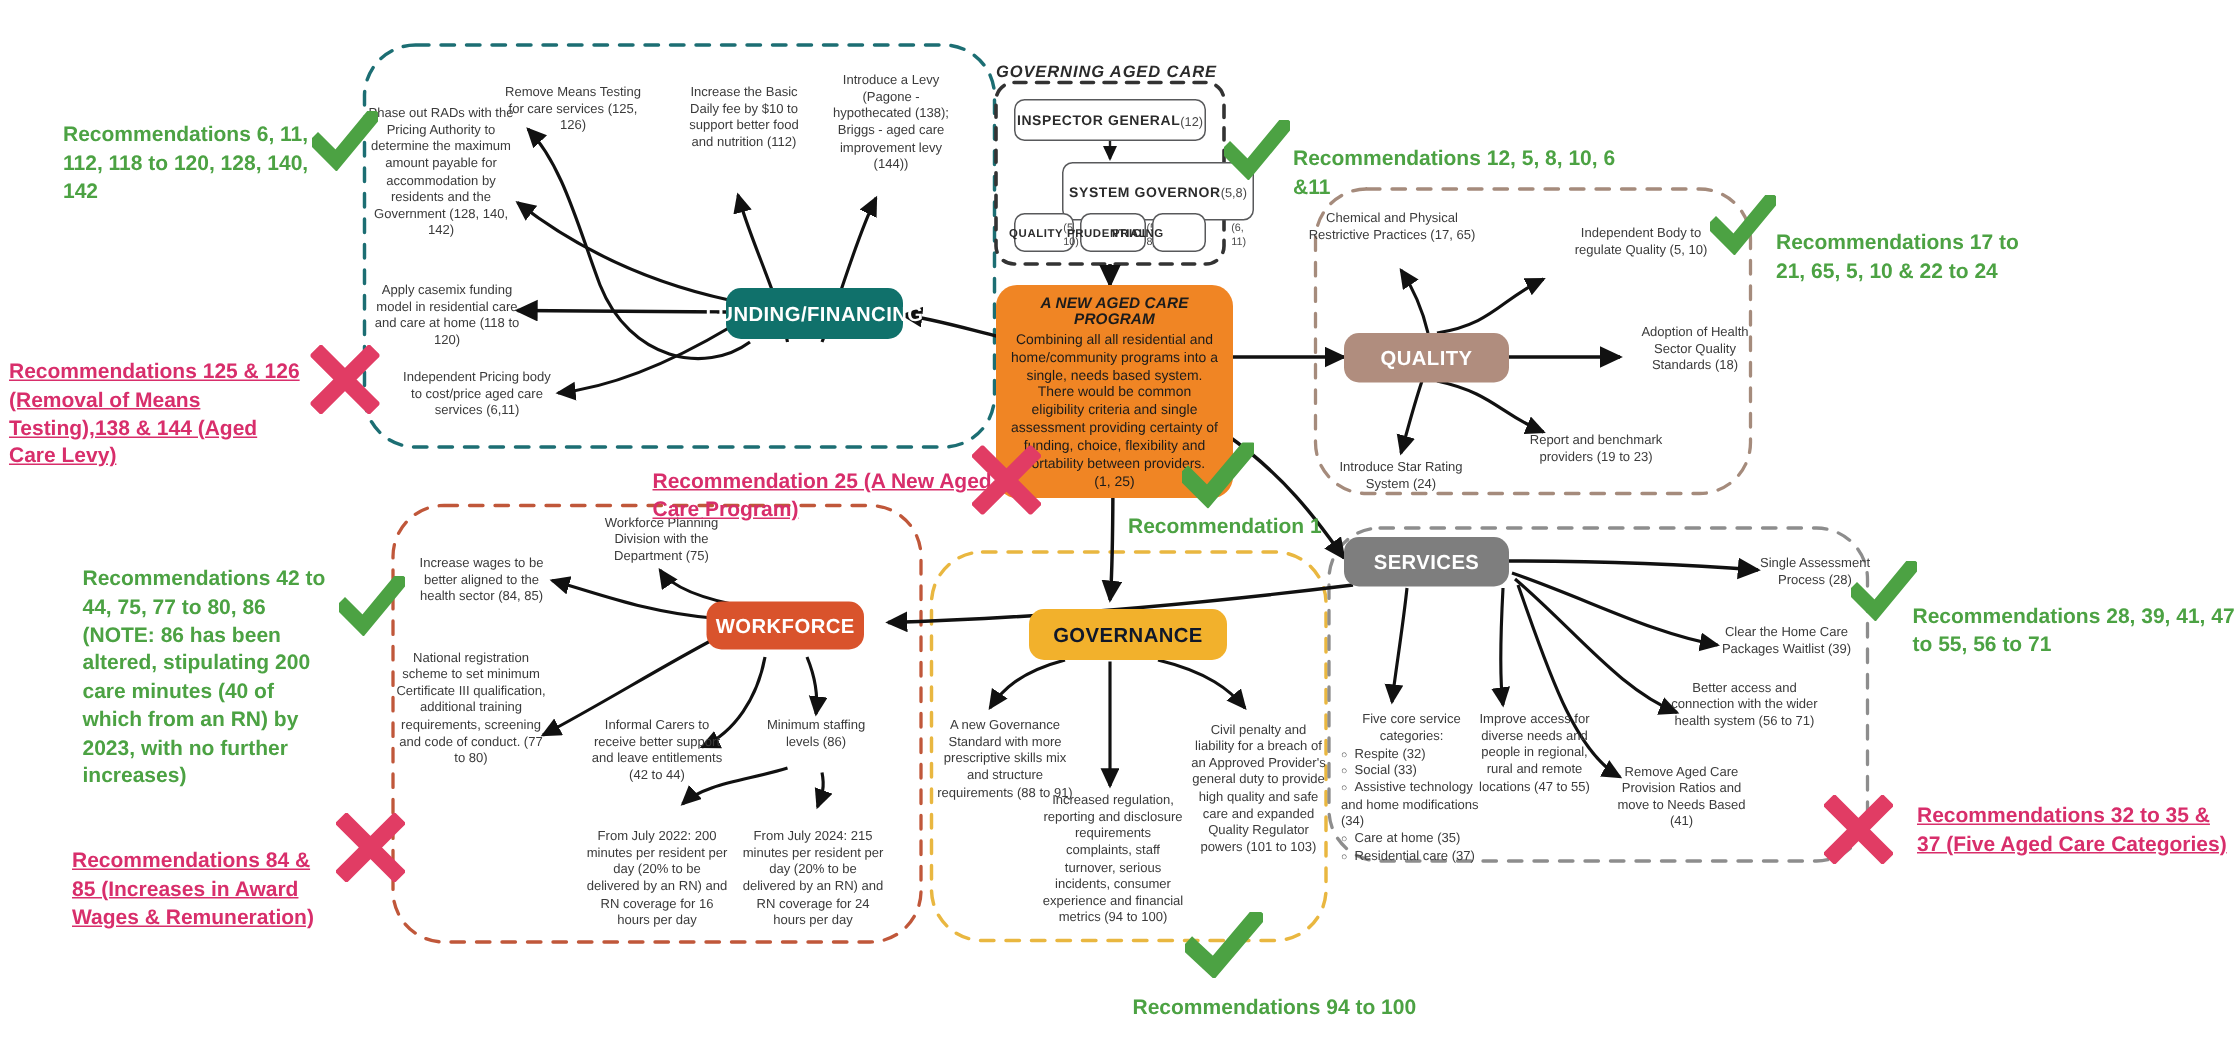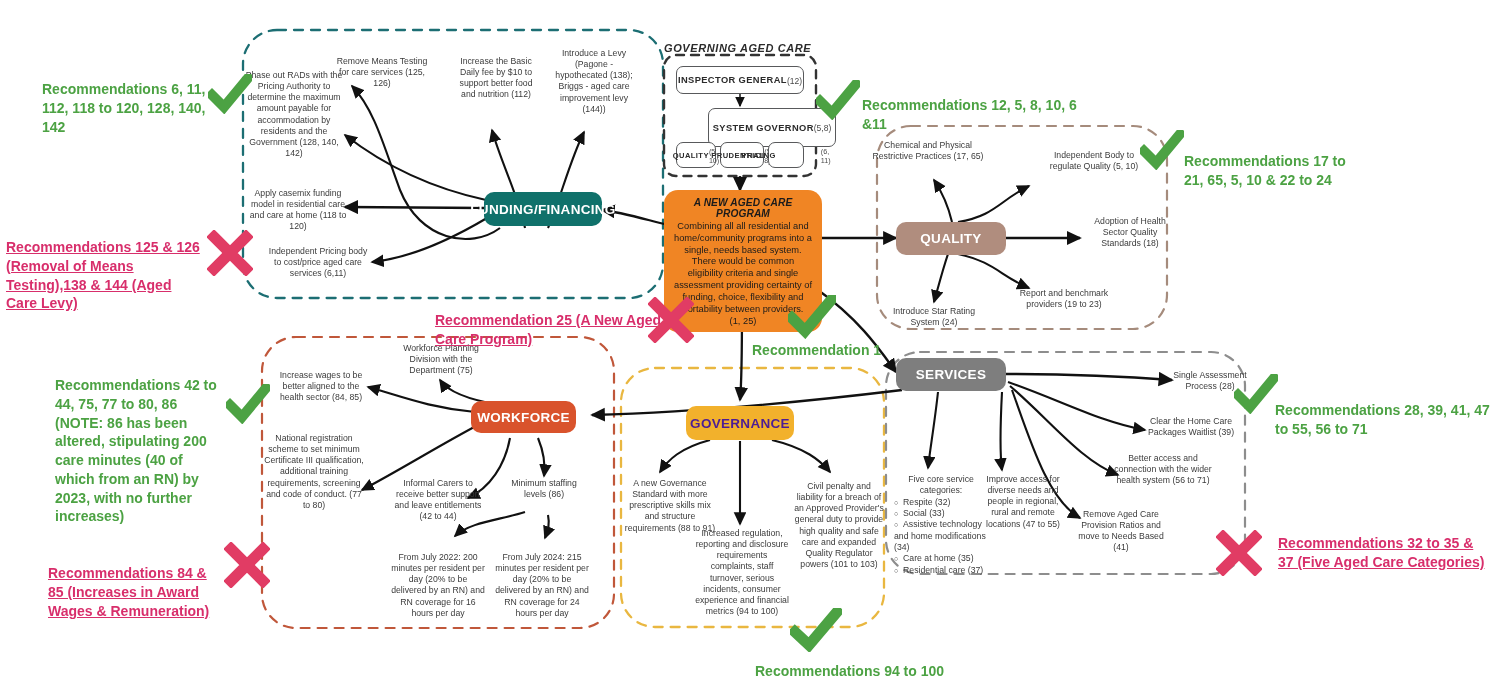--- a/index.html
+++ b/index.html
@@ -240,21 +240,21 @@
   </div>
 
   <div class="node" style="left:896px; top:222px; width:110px; height:33px; background:#B08D7E;">
     <span>QUALITY</span>
   </div>
 
   <div class="node" style="left:471px; top:401px; width:105px; height:32px; background:#D9532C;">
     <span>WORKFORCE</span>
   </div>
 
-  <div class="node" style="left:686px; top:406px; width:108px; height:34px; background:#F2B12C; color:#4c1d95;text-align:right;">
+  <div class="node" style="left:686px; top:406px; width:132px; height:34px; background:#F2B12C; color:#0f172a;text-align:right;">
     <span>GOVERNANCE</span>
   </div>
 
   <div class="node" style="left:896px; top:358px; width:110px; height:33px; background:#7E7E7E;">
     <span>SERVICES</span>
   </div>
 
   <div class="leaf" style="left:240px; top:70px; width:108px;">Phase out RADs with the Pricing Authority to determine the maximum amount payable for accommodation by residents and the Government (128, 140, 142)</div>
   <div class="leaf" style="left:335px; top:56px; width:94px;">Remove Means Testing for care services (125, 126)</div>
   <div class="leaf" style="left:452px; top:56px; width:88px;">Increase the Basic Daily fee by $10 to support better food and nutrition (112)</div>

